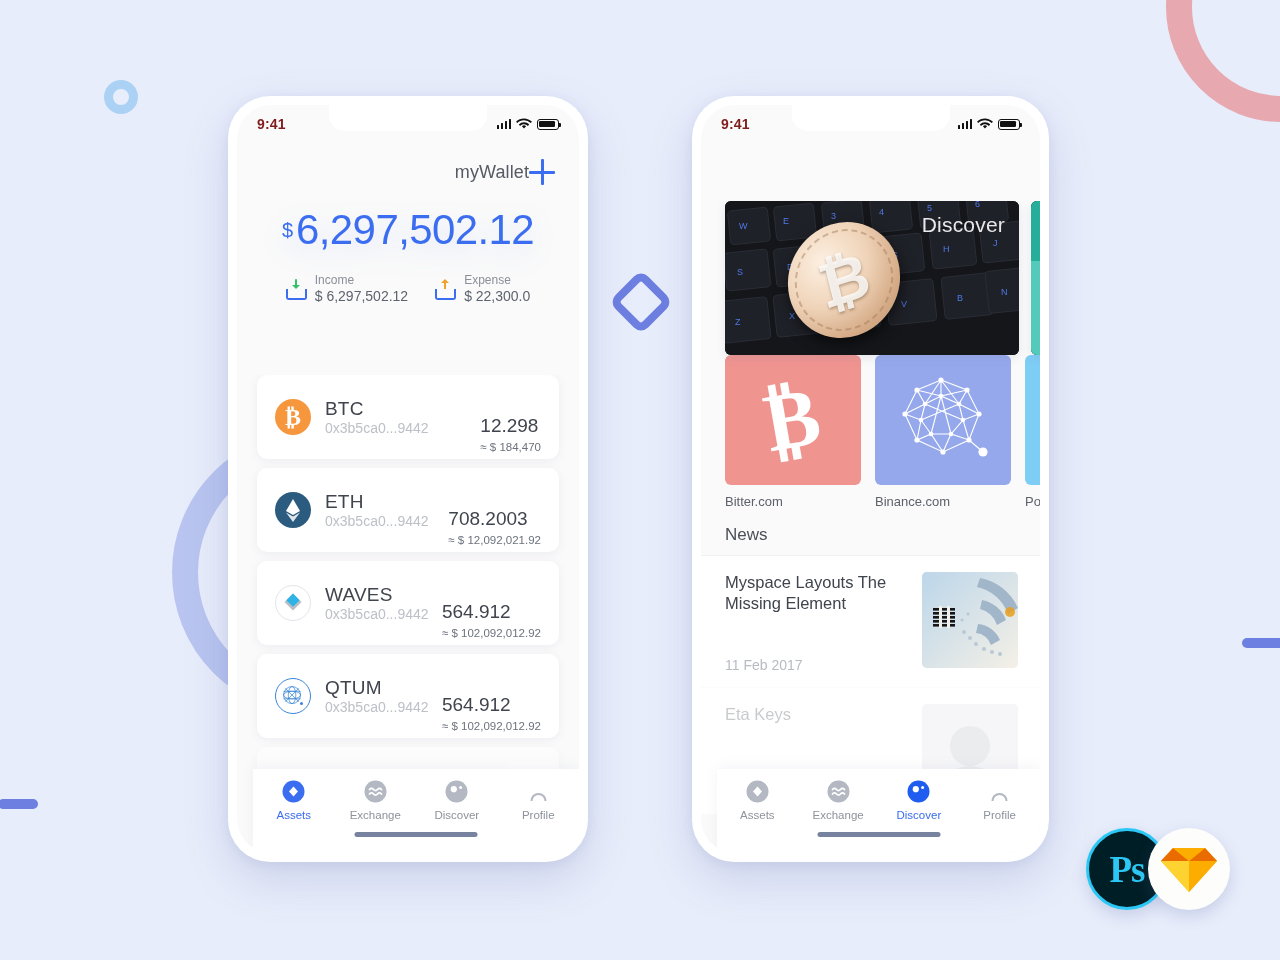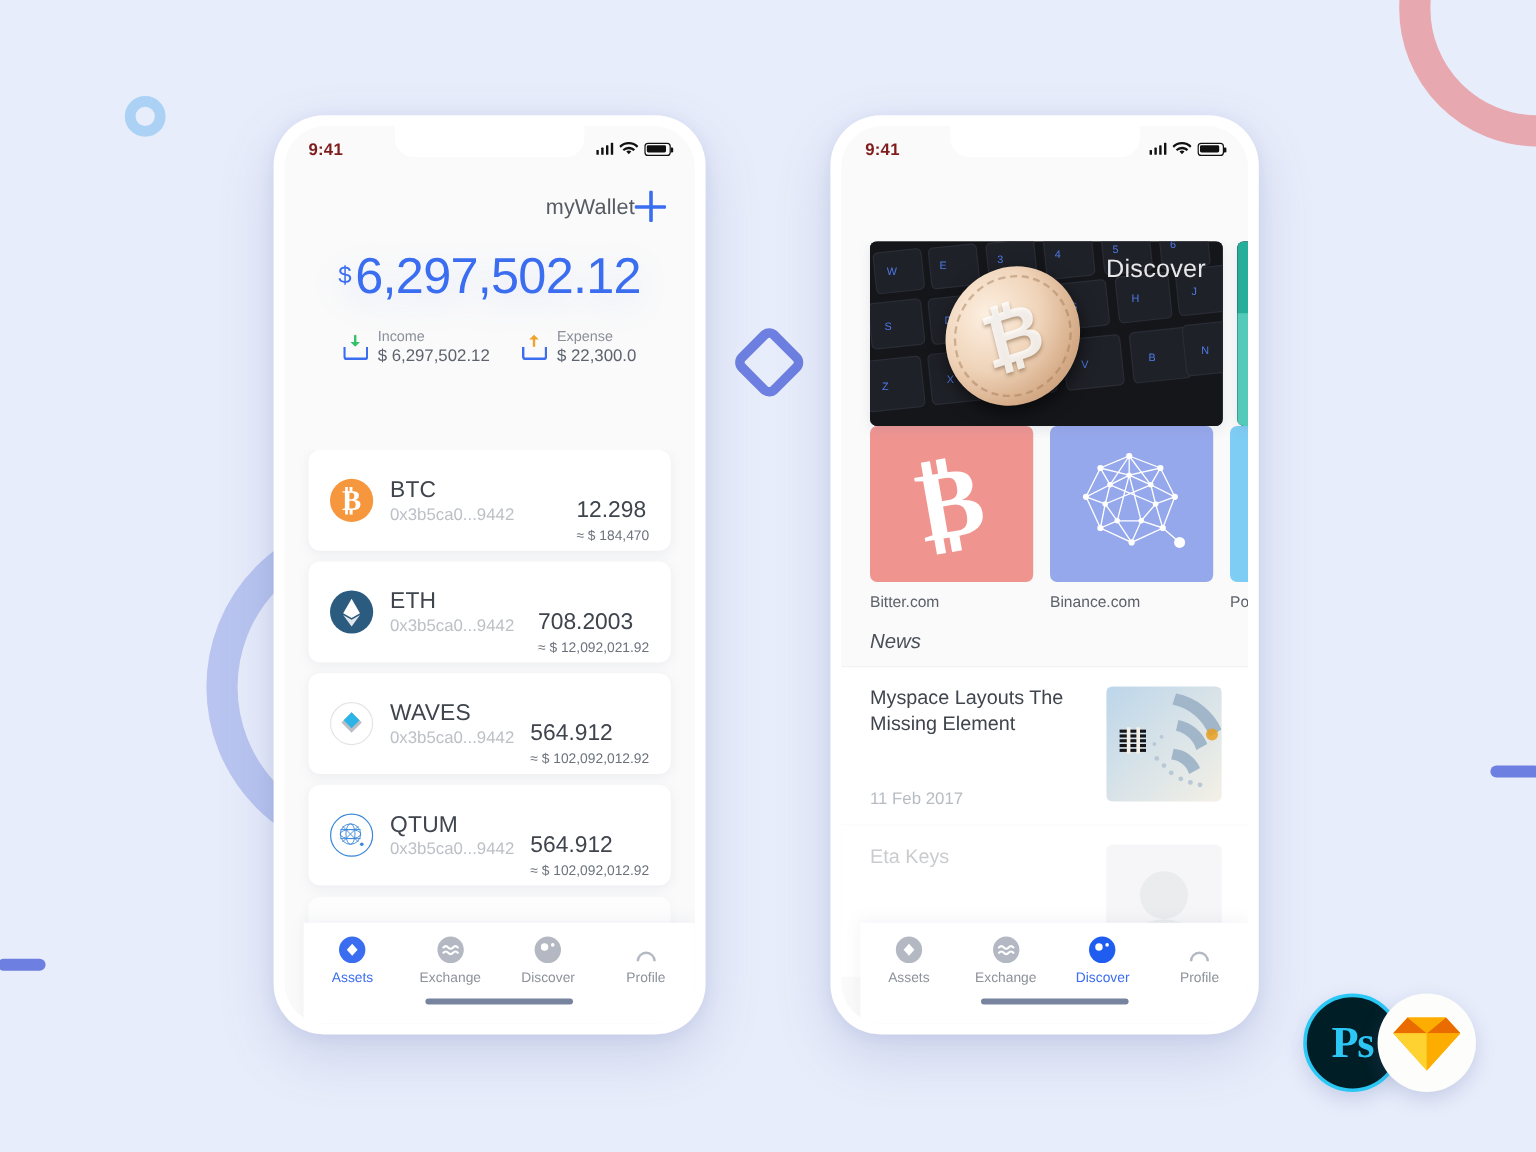--- a/index.html
+++ b/index.html
@@ -199,21 +199,21 @@
 
   .rec-row { display:flex; gap:14px; padding-left:24px; }
   .rec-item { flex:0 0 136px; }
   .rec-tile {
     width:136px; height:130px; border-radius:6px;
     display:flex; align-items:center; justify-content:center;
     overflow:hidden;
   }
   .rec-name { font-size:13px; color:#5c616a; margin-top:9px; }
 
-  .news-head { font-size:17px; color:#4a4f58; padding:16px 0 0 24px;font-style:italic; }
+  .news-head { font-size:17px; color:#4a4f58; padding:16px 0 0 24px; }
   .news-list { margin-top:10px; background:#fff; }
   .news-item {
     display:flex; align-items:flex-start; gap:14px;
     padding:16px 22px 14px 24px; border-top:1px solid #f0f1f3;
     background:#fff;
   }
   .news-text { flex:1; }
   .news-title { font-size:16.5px; color:#3f444d; line-height:1.3; }
   .news-date  { font-size:14px; color:#b7bbc2; margin-top:42px; }
   .news-thumb {

